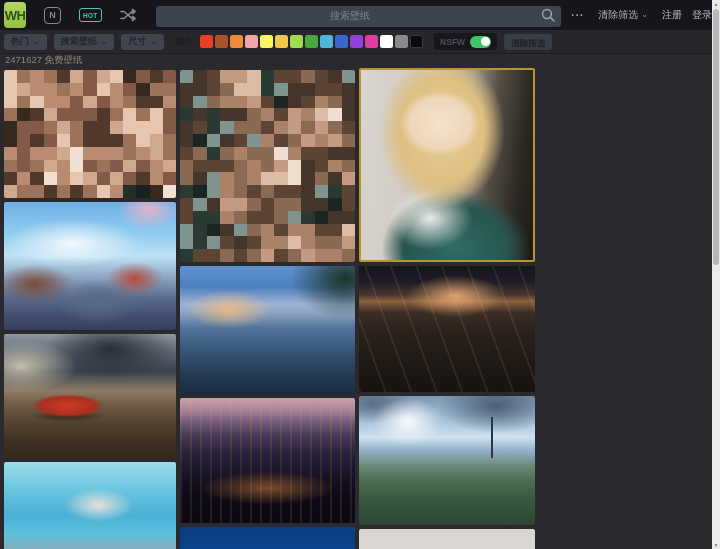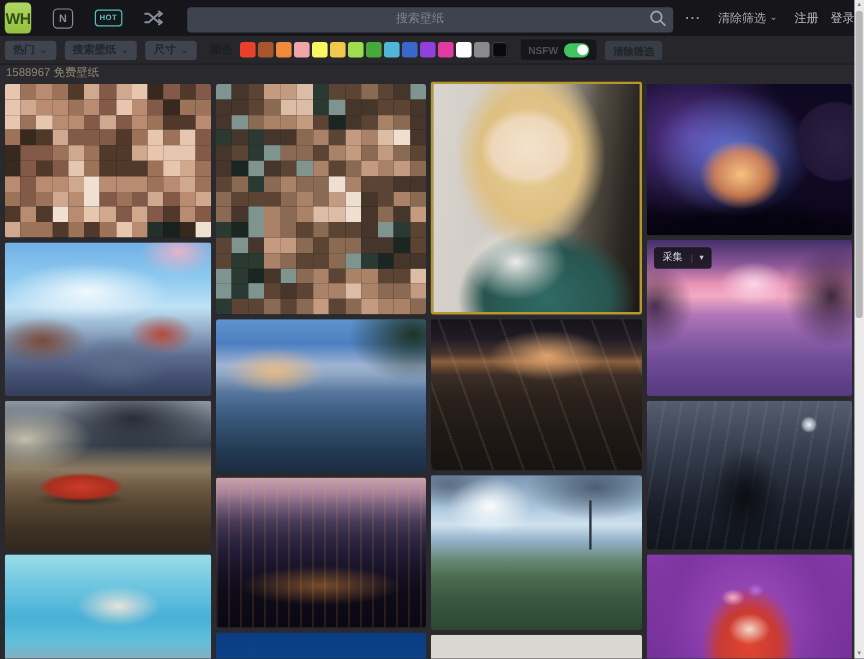--- a/index.html
+++ b/index.html
@@ -236,21 +236,21 @@
       </span>
     <span class="nsfw-pill">
       <span class="nsfw-label">NSFW</span>
       <span class="toggle" id="nsfw-toggle" style="background: rgb(65, 196, 99);">
         <span class="knob"></span>
       </span>
     </span>
     <button class="clear-btn">清除筛选</button>
   </div>
 
-  <div class="counter">1588967 免费壁纸</div>
+  <div class="counter">2471627 免费壁纸</div>
 
   <div class="grid" id="grid">
       <div class="grid-column">
         <div class="thumb img-mosaic" style="height: 128px;">
           <div class="mosaic-grid" style="grid-template-columns: repeat(13, 1fr); grid-template-rows: repeat(10, 1fr);">
             <div style="background: rgb(230, 198, 174);"></div>
             <div style="background: rgb(156, 114, 88);"></div>
             <div style="background: rgb(185, 140, 114);"></div>
             <div style="background: rgb(156, 114, 88);"></div>
             <div style="background: rgb(80, 57, 43);"></div>
@@ -588,31 +588,20 @@
         <div class="thumb img-lakeshore" style="height: 128px;"></div>
         <div class="thumb img-city" style="height: 125px;"></div>
         <div class="thumb img-bluefish" style="height: 120px;"></div>
       </div>
       <div class="grid-column">
         <div class="thumb img-saber selected" style="height: 194px;"></div>
         <div class="thumb img-railway" style="height: 126px;"></div>
         <div class="thumb img-wetland" style="height: 129px;"></div>
         <div class="thumb img-beige" style="height: 120px;"></div>
       </div>
-      <div class="grid-column">
-        <div class="thumb img-galaxy" style="height: 126px;"></div>
-        <div class="thumb img-purplelake" style="height: 130px;">
-          <button class="collect-btn">
-            <span class="cb-label">采集</span>
-            <span class="cb-caret">▾</span>
-          </button>
-        </div>
-        <div class="thumb img-catwoman" style="height: 124px;"></div>
-        <div class="thumb img-redhair" style="height: 120px;"></div>
-      </div>
     </div>
 
   <div class="scrollbar">
     <div class="scroll-arrow up">▲</div>
     <div class="scroll-thumb"></div>
     <div class="scroll-arrow down">▼</div>
   </div>
 </div>
 
 </body></html>

